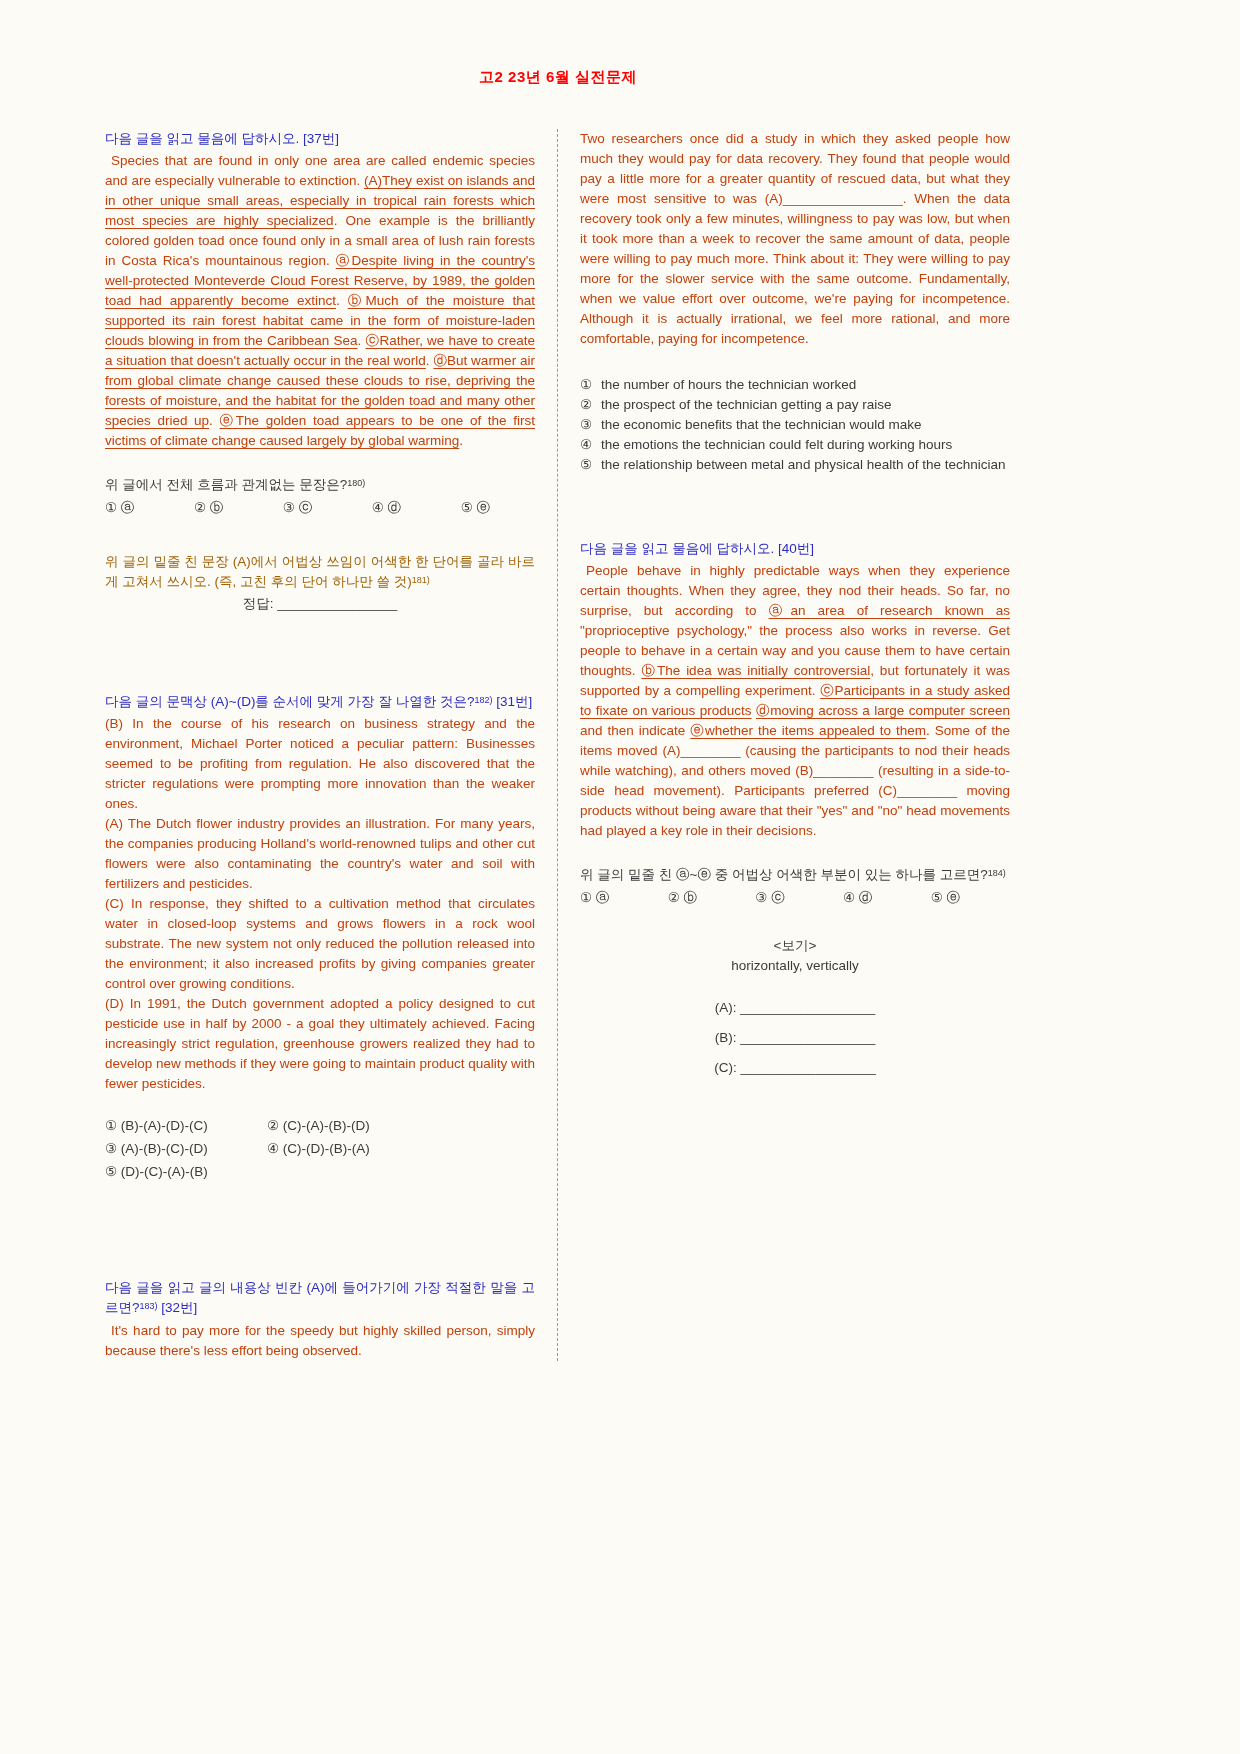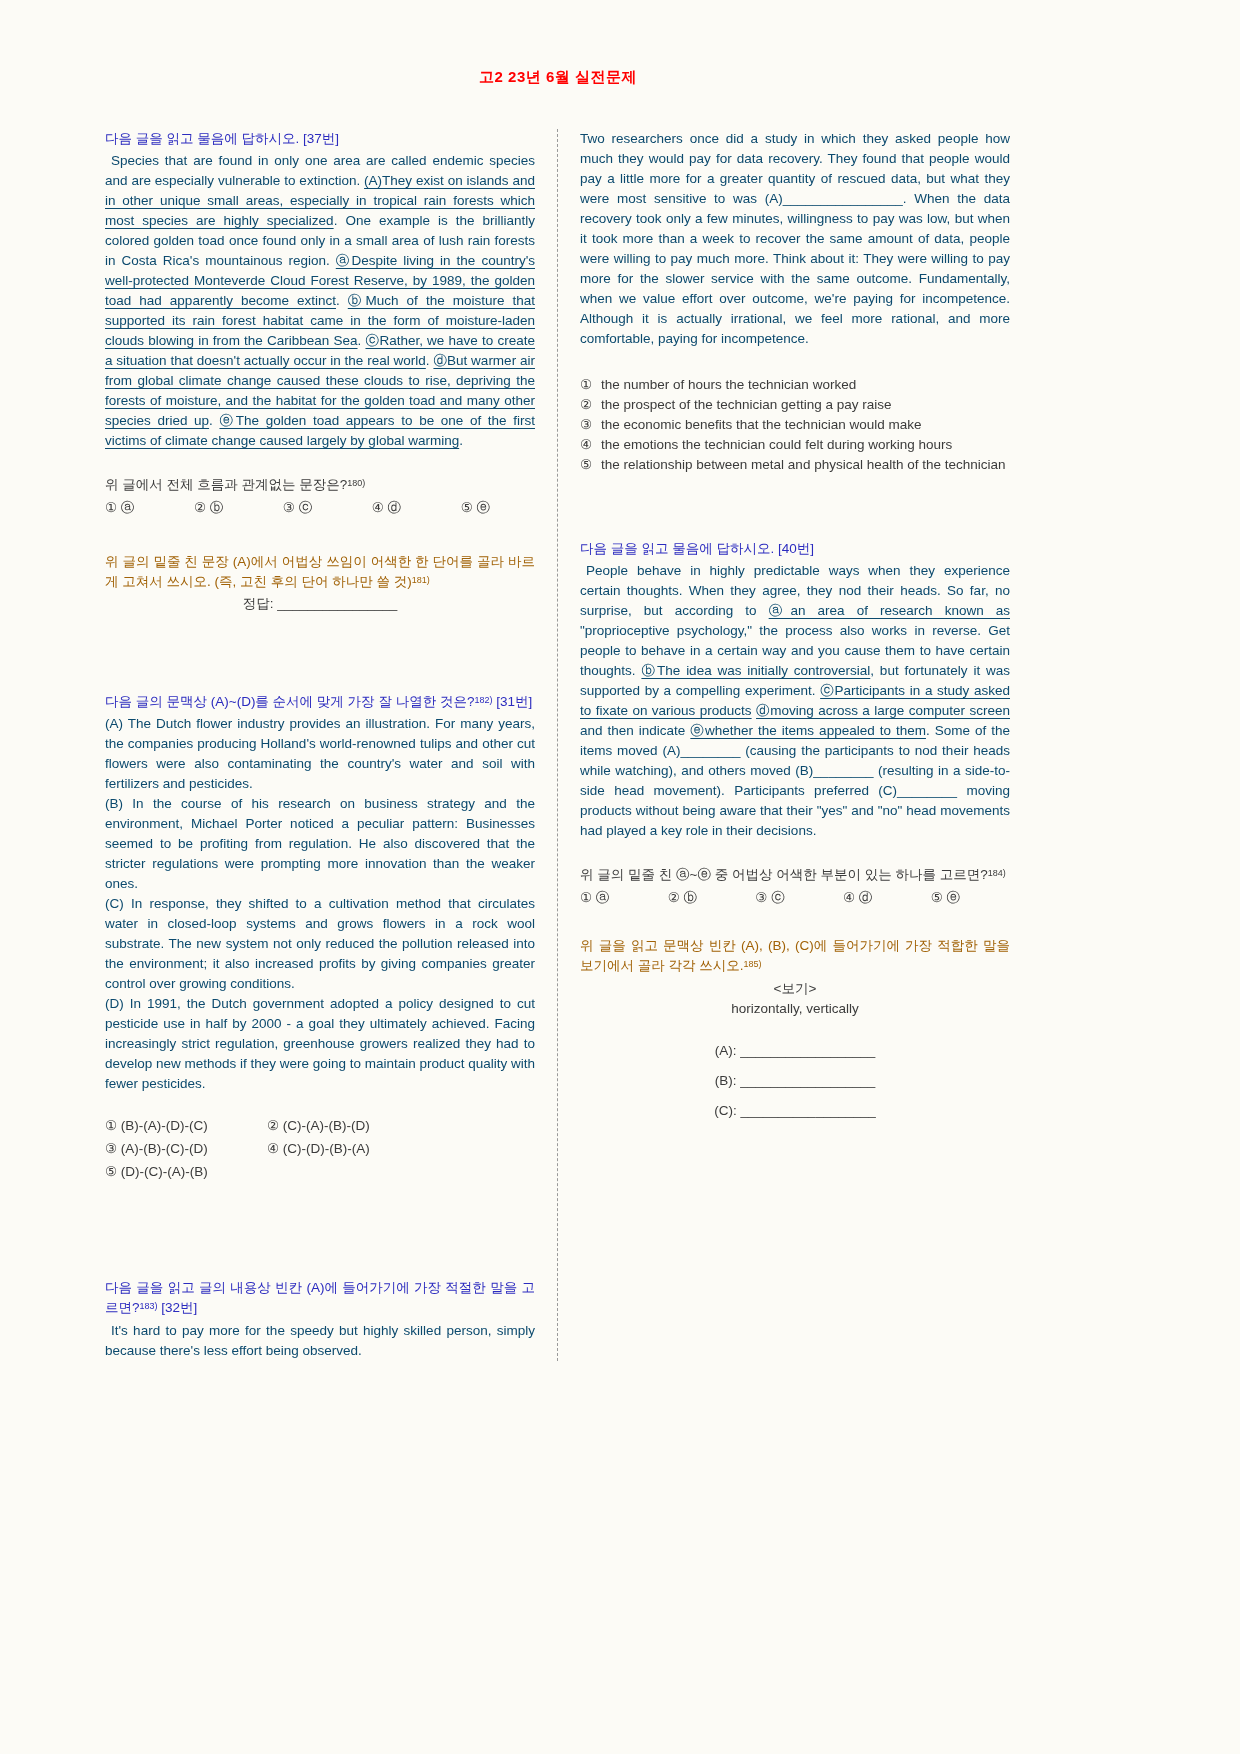--- a/index.html
+++ b/index.html
@@ -27,21 +27,21 @@
     text-align: justify;
   }
   .divider {
     width: 0;
     border-left: 1px dashed #9a9a9a;
     margin: 0 22px;
   }
   p { margin: 0; }
   .heading { color: #2b2bbf; }
   .blue { color: #a16207; }
-  .passage { color: #0c4a6e; }
+  .passage { color: #c2410c; }
   .indent { text-indent: 6px; }
   span.u { text-decoration: underline; text-underline-offset: 3px; text-decoration-thickness: 1px; }
   span.sup { font-size: 9px; vertical-align: top; position: relative; top: -2px; }
   .inline-choices {
     display: flex;
     justify-content: space-between;
     width: 385px;
     text-align: left;
   }
   .inline-choices.wide { width: 380px; }
@@ -102,22 +102,22 @@
         </div>
         <p class="blue mb2"><span>위 글의 밑줄 친 문장 (A)에서 어법상 쓰임이 어색한 한 단어를 골라 바르게 고쳐서 쓰시오. (즉, 고친 후의 단어 하나만 쓸 것)</span><span class="sup">181)</span></p>
         <p class="answer-line mb78">
           <span>정답:</span>
           <span>________________</span>
         </p>
       </section>
 
       <section>
         <p class="heading mb2"><span>다음 글의 문맥상 (A)~(D)를 순서에 맞게 가장 잘 나열한 것은?</span><span class="sup">182)</span><span> [31번]</span></p>
+        <p class="passage">(B) In the course of his research on business strategy and the environment, Michael Porter noticed a peculiar pattern: Businesses seemed to be profiting from regulation. He also discovered that the stricter regulations were prompting more innovation than the weaker ones.</p>
         <p class="passage">(A) The Dutch flower industry provides an illustration. For many years, the companies producing Holland's world-renowned tulips and other cut flowers were also contaminating the country's water and soil with fertilizers and pesticides.</p>
-        <p class="passage">(B) In the course of his research on business strategy and the environment, Michael Porter noticed a peculiar pattern: Businesses seemed to be profiting from regulation. He also discovered that the stricter regulations were prompting more innovation than the weaker ones.</p>
         <p class="passage">(C) In response, they shifted to a cultivation method that circulates water in closed-loop systems and grows flowers in a rock wool substrate. The new system not only reduced the pollution released into the environment; it also increased profits by giving companies greater control over growing conditions.</p>
         <p class="passage mb22">(D) In 1991, the Dutch government adopted a policy designed to cut pesticide use in half by 2000 - a goal they ultimately achieved. Facing increasingly strict regulation, greenhouse growers realized they had to develop new methods if they were going to maintain product quality with fewer pesticides.</p>
         <div class="grid-choices mb96">
           <span>① (B)-(A)-(D)-(C)</span>
           <span>② (C)-(A)-(B)-(D)</span>
           <span>③ (A)-(B)-(C)-(D)</span>
           <span>④ (C)-(D)-(B)-(A)</span>
           <span>⑤ (D)-(C)-(A)-(B)</span>
         </div>
       </section>
@@ -163,21 +163,20 @@
         <p class="heading mb2">다음 글을 읽고 물음에 답하시오. [40번]</p>
         <p class="passage indent mb24"><span>People behave in highly predictable ways when they experience certain thoughts. When they agree, they nod their heads. So far, no surprise, but according to </span><span class="u">ⓐan area of research known as</span><span> "proprioceptive psychology," the process also works in reverse. Get people to behave in a certain way and you cause them to have certain thoughts. </span><span class="u">ⓑThe idea was initially controversial</span><span>, but fortunately it was supported by a compelling experiment. </span><span class="u">ⓒParticipants in a study asked to fixate on various products</span><span> </span><span class="u">ⓓmoving across a large computer screen</span><span> and then indicate </span><span class="u">ⓔwhether the items appealed to them</span><span>. Some of the items moved (A)________ (causing the participants to nod their heads while watching), and others moved (B)________ (resulting in a side-to-side head movement). Participants preferred (C)________ moving products without being aware that their "yes" and "no" head movements had played a key role in their decisions.</span></p>
         <p class="mb3"><span>위 글의 밑줄 친 ⓐ~ⓔ 중 어법상 어색한 부분이 있는 하나를 고르면?</span><span class="sup">184)</span></p>
         <div class="inline-choices wide mb28">
           <span>① ⓐ</span>
           <span>② ⓑ</span>
           <span>③ ⓒ</span>
           <span>④ ⓓ</span>
           <span>⑤ ⓔ</span>
         </div>
-        <p class="blue mb3"><span>위 글을 읽고 문맥상 빈칸 (A), (B), (C)에 들어가기에 가장 적합한 말을 보기에서 골라 각각 쓰시오.</span><span class="sup">185)</span></p>
         <p class="answer-line">&lt;보기&gt;</p>
         <p class="answer-line mb22">horizontally,  vertically</p>
         <p class="answer-line mb10">
           <span>(A): </span>
           <span>__________________</span>
         </p>
         <p class="answer-line mb10">
           <span>(B): </span>
           <span>__________________</span>
         </p>

